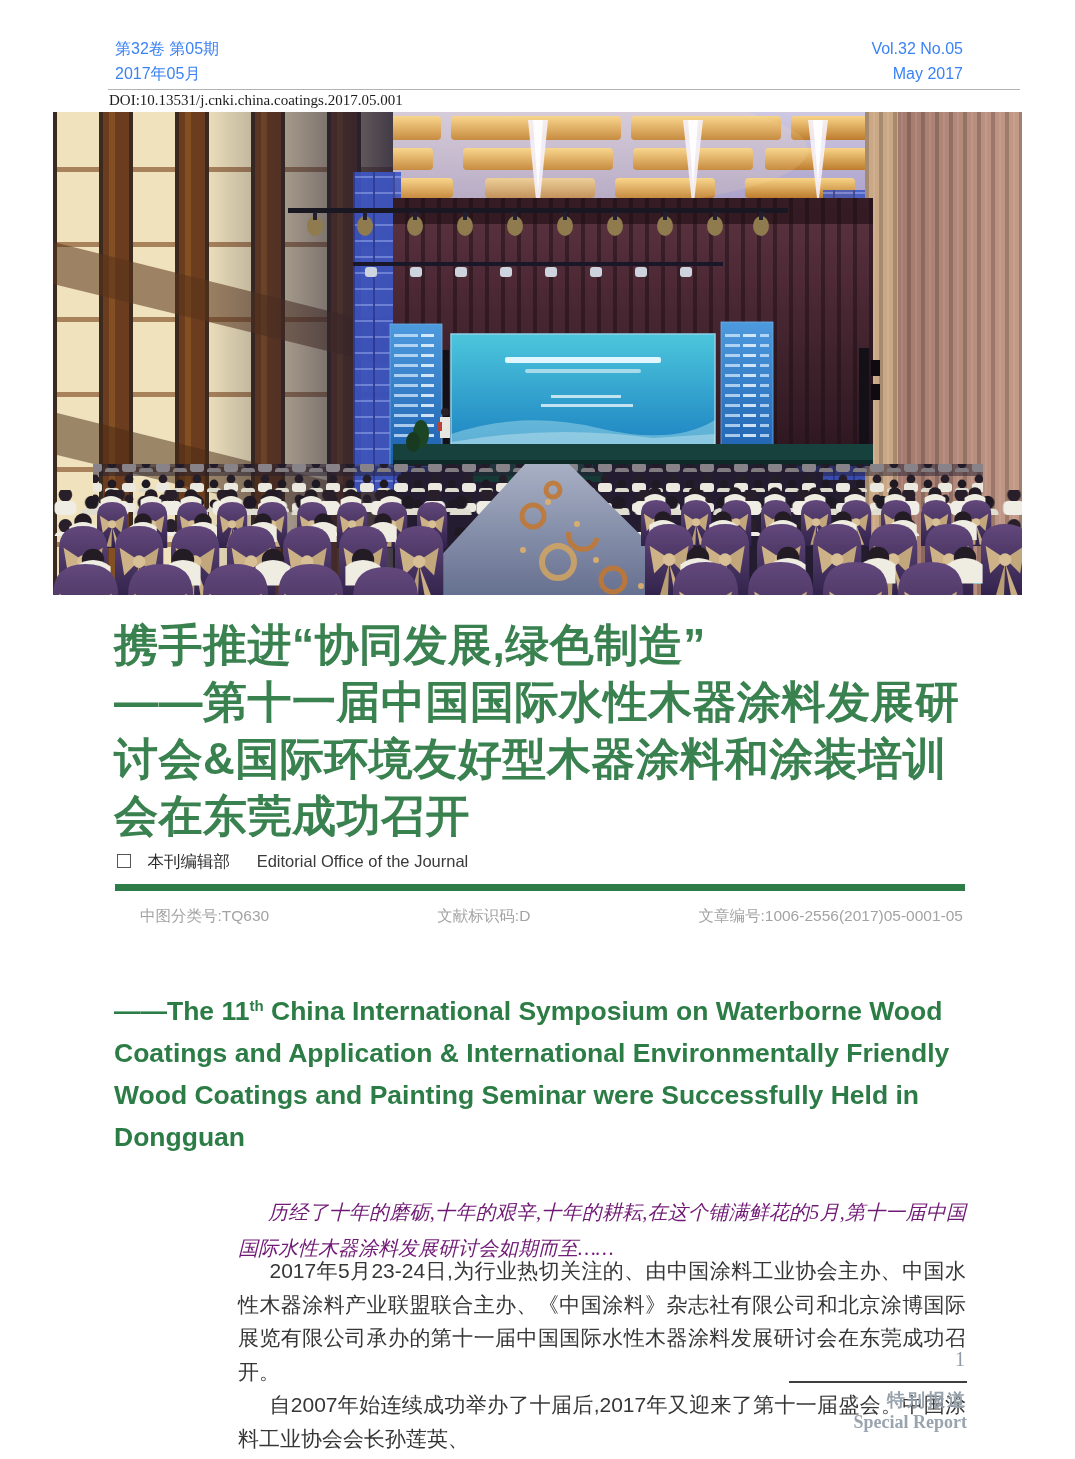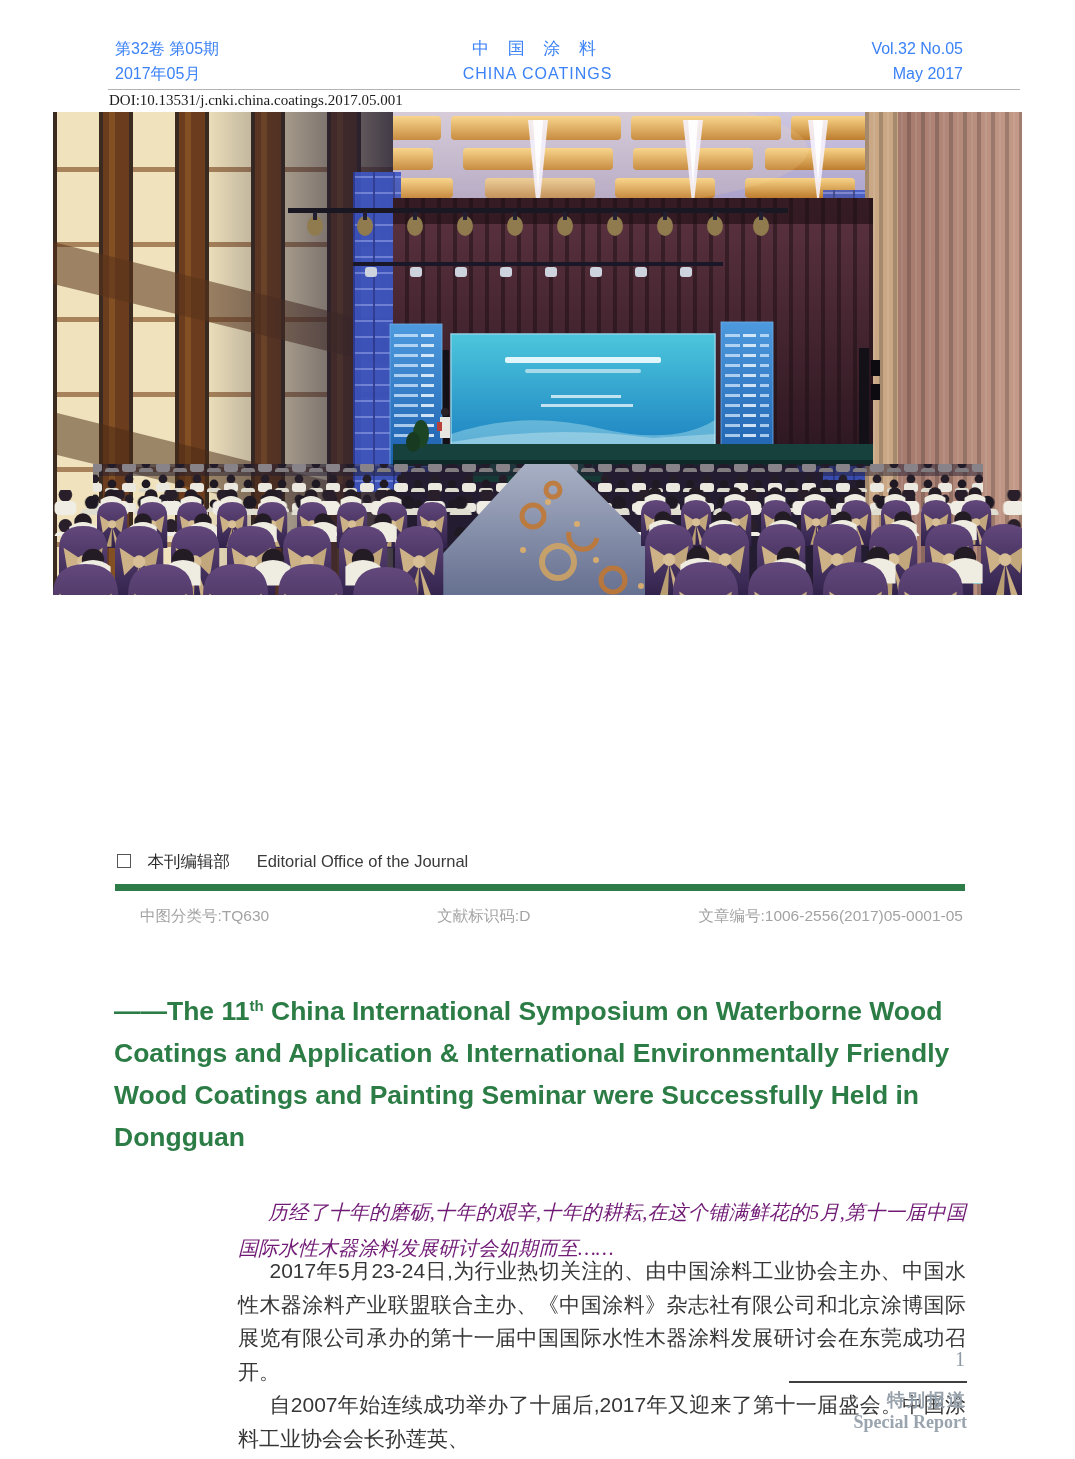--- a/index.html
+++ b/index.html
@@ -58,24 +58,20 @@
            font-family:"Liberation Serif",serif;font-weight:bold;font-size:18px;color:#9aa4ae;}
 </style>
 </head>
 <body>
 
 <div class="page">
 
   <div class="hdr hdr-left">
     <div>第32卷 第05期</div>
     <div>2017年05月</div>
-  </div>
-  <div class="hdr hdr-center">
-    <div class="cn">中 国 涂 料</div>
-    <div class="en">CHINA COATINGS</div>
   </div>
   <div class="hdr hdr-right">
     <div>Vol.32 No.05</div>
     <div>May 2017</div>
   </div>
   <div class="hdr-rule"></div>
   <div class="doi">DOI:10.13531/j.cnki.china.coatings.2017.05.001</div>
 
   <div class="photo">
     <svg viewBox="0 0 969 483" preserveAspectRatio="none">
@@ -412,20 +408,24 @@
           <use href="#chair" transform="translate(225,452) scale(1.55)"></use>
         <use href="#chair" transform="translate(300,455) scale(1.55)"></use>
         <use href="#chair" transform="translate(620,450) scale(1.55)"></use>
           <use href="#chair" transform="translate(695,450) scale(1.55)"></use>
         <use href="#chair" transform="translate(770,450) scale(1.55)"></use>
           <use href="#chair" transform="translate(845,450) scale(1.55)"></use>
       </g>
     </svg>
   </div>
 
+  <div class="title-cn">携手推进“协同发展,绿色制造”
+——第十一届中国国际水性木器涂料发展研
+讨会&amp;国际环境友好型木器涂料和涂装培训
+会在东莞成功召开</div>
 
   <div class="byline">
     <span class="sq"></span>
     <span>本刊编辑部</span>
     <span class="en">Editorial Office of the Journal</span>
   </div>
 
   <div class="bar"></div>
 
   <div class="meta">

